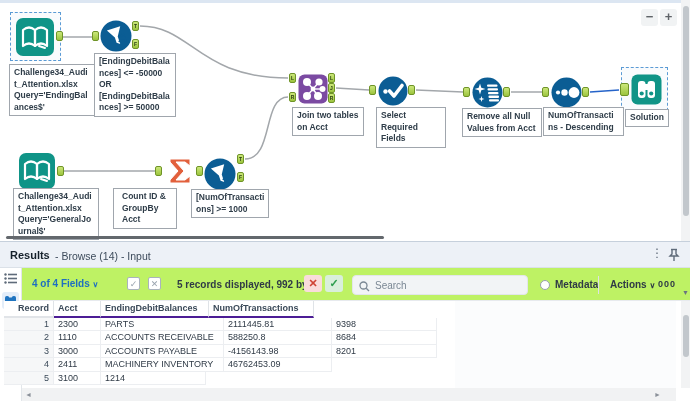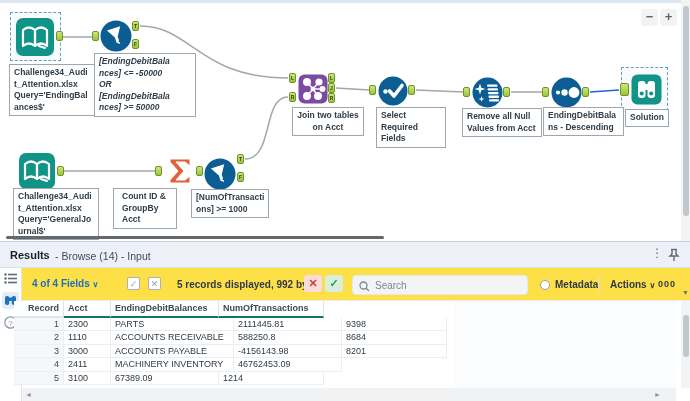--- a/index.html
+++ b/index.html
@@ -34,42 +34,42 @@
   .h-thumb  { position:absolute; left:6px; top:236px; width:378px; height:3px; background:#63686d; border-radius:2px; }
   
   #results { position:absolute; left:0; top:241px; width:690px; height:160px; background:#fff; border-top:1px solid #c6d0dc; }
   .res-header { position:absolute; left:0; top:0; width:690px; height:26px; background:#edf1f7; border-bottom:1px solid #dbe1e8; }
   .res-title { position:absolute; left:10px; top:7px; font-size:11px; font-weight:bold; color:#15202b; }
   .res-subtitle { position:absolute; left:55px; top:7.5px; font-size:10.5px; color:#3e4c5c; }
   .kebab { position:absolute; left:651px; top:4px; font-size:12px; color:#5f6b7a; letter-spacing:0; }
   .pin-icon { position:absolute; left:668px; top:6px; }
   .left-strip { position:absolute; left:0; top:26px; width:22px; height:134px; background:#fff; border-right:1px solid #e2e6ea; }
   .strip-ic { position:absolute; left:2px; width:17px; height:17px; display:flex; align-items:center; justify-content:center; border-radius:3px; }
-  .toolbar { position:absolute; left:22px; top:26px; width:668px; height:33px; background:#fde047; border-bottom:1px solid #e7eaee; }
+  .toolbar { position:absolute; left:22px; top:26px; width:668px; height:33px; background:#bef264; border-bottom:1px solid #e7eaee; }
   .fields-dd { position:absolute; left:10px; top:10px; font-size:10px; color:#1e6fc0; font-weight:bold; }
   .chev { font-size:8px; }
   .tb-icon { position:absolute; top:9px; width:13px; height:13px; border:1px solid #aab3bd; border-radius:2px;
              color:#9aa4af; font-size:9px; text-align:center; line-height:12px; background:#fff; }
   .rec-info { position:absolute; left:155px; top:11px; font-size:10px; color:#2f3a46; font-weight:bold; }
   .btn-x, .btn-ok { position:absolute; top:7px; width:18px; height:17px; border-radius:3px; text-align:center; line-height:17px; font-size:11px; font-weight:bold; }
   .btn-x { left:282px; background:#f9dcdc; color:#cf4436; }
   .btn-ok { left:303px; background:#d9efdc; color:#2e9e4f; }
   .search-box { position:absolute; left:330px; top:7px; width:176px; height:20px; background:#f2f4f6; border:1px solid #e3e6ea; border-radius:4px; }
   .search-box input { position:absolute; left:22px; top:1px; width:145px; height:16px; border:0; background:transparent; font-size:10px; color:#4a5662; font-family:"Liberation Sans",sans-serif; outline:none; }
   .search-box input::placeholder { color:#7a8794; }
   .radio { position:absolute; left:518px; top:12px; width:10px; height:10px; border:1px solid #98a2ad; border-radius:50%; background:#fff; }
   .meta-label { position:absolute; left:533px; top:11px; font-size:10px; color:#2f3a46; font-weight:bold; }
   .tb-divider { position:absolute; left:576px; top:8px; width:1px; height:18px; background:#dde1e6; }
   .actions-label { position:absolute; left:588px; top:11px; font-size:10px; color:#2f3a46; font-weight:bold; }
   .cell-viewer { position:absolute; left:636px; top:11px; font-size:9px; color:#2f3a46; font-weight:bold; letter-spacing:1px; }
   
-  .tbl { position:absolute; left:14px; top:59px; }
+  .tbl { position:absolute; left:4px; top:59px; }
   .thead { display:flex; }
   .th { height:17px; font-size:9px; font-weight:bold; color:#3b4a59; padding:2px 4px 0 4px;
-        border-right:1px solid #dfe3e7; border-bottom:2px solid #0f766e; background:#fff; overflow:hidden; white-space:nowrap; }
+        border-right:1px solid #dfe3e7; border-bottom:2px solid #4c1d95; background:#fff; overflow:hidden; white-space:nowrap; }
   .th.c0 { border-bottom:2px solid #e1e4e8; }
   .tr { display:flex; }
   .td { height:13.4px; font-size:9px; color:#2f3a46; padding:1px 4px 0 4px;
         border-right:1px solid #eceef1; border-bottom:1px solid #eceef1; background:#fff; overflow:hidden; white-space:nowrap; }
   .c0 { width:50px; text-align:right; }
   .td.c0 { background:#f6f7f8; color:#3b4a59; }
   .c1 { width:47px; } .c2 { width:123px; } .c3 { width:108px; } .c4 { width:105px; }
   .tbl-filler { position:absolute; left:455px; top:59px; width:221px; height:92px; background:#fbfcfd; }
   .tbl-hscroll { position:absolute; left:22px; top:146px; width:654px; height:13px; background:#f1f2f3; }
   .hs-arrow { position:absolute; top:3px; font-size:7px; color:#8a9099; }
@@ -215,40 +215,40 @@
         <rect x="13" y="10" width="5" height="6"></rect>
         <circle cx="10.7" cy="19.5" r="2.1" fill="#0f9487"></circle>
         <circle cx="20.2" cy="19.5" r="2.1" fill="#0f9487"></circle>
       </g>
     </svg>
 
     <div class="annot" style="left:9px;top:64px;width:86px;">Challenge34_Audi
 t_Attention.xlsx
 Query='EndingBal
 ances$'</div>
-    <div class="annot" style="left:94px;top:53px;width:102px;font-style:italic;">[EndingDebitBala
+    <div class="annot" style="left:94px;top:53px;width:82px;">[EndingDebitBala
 nces] &lt;= -50000
 OR
 [EndingDebitBala
 nces] &gt;= 50000</div>
     <div class="annot" style="left:13px;top:188px;width:86px;">Challenge34_Audi
 t_Attention.xlsx
 Query='GeneralJo
 urnal$'</div>
     <div class="annot" style="left:113px;top:188px;width:64px;padding-left:8px;">Count ID &amp;
 GroupBy Acct</div>
     <div class="annot" style="left:191px;top:189px;width:78px;">[NumOfTransacti
 ons] &gt;= 1000</div>
-    <div class="annot" style="left:292px;top:107px;width:72px;text-align:center;">Join two tables
+    <div class="annot" style="left:292px;top:107px;width:72px;">Join two tables
 on Acct</div>
     <div class="annot" style="left:376px;top:107px;width:70px;">Select Required
 Fields</div>
     <div class="annot" style="left:462px;top:108px;width:80px;">Remove all Null
 Values from Acct</div>
-    <div class="annot" style="left:543px;top:107px;width:81px;">EndingDebitBala
+    <div class="annot" style="left:543px;top:107px;width:81px;">NumOfTransacti
 ns - Descending</div>
     <div class="annot" style="left:625px;top:109px;width:44px;">Solution</div>
 
     <div class="zoom-btn" style="left:641px;top:9px;">−</div>
     <div class="zoom-btn" style="left:660px;top:9px;">+</div>
     <div class="v-scroll">
         <div class="v-thumb"></div>
       </div>
     <div class="h-thumb"></div>
   </div>
@@ -350,21 +350,20 @@
           </div>
           <div class="tr">
             <div class="td c0">4</div>
             <div class="td c1">2411</div>
             <div class="td c2">MACHINERY INVENTORY</div>
             <div class="td c3">46762453.09</div>
           </div>
           <div class="tr">
             <div class="td c0">5</div>
             <div class="td c1">3100</div>
-            <div class="td c3">67389.09</div>
             <div class="td c4">1214</div>
           </div>
         </div>
     </div>
 
     <div class="corner-ic">▼</div>
     <div class="tbl-vscroll">
         <div class="tbl-vthumb"></div>
       </div>
     <div class="tbl-hscroll">

